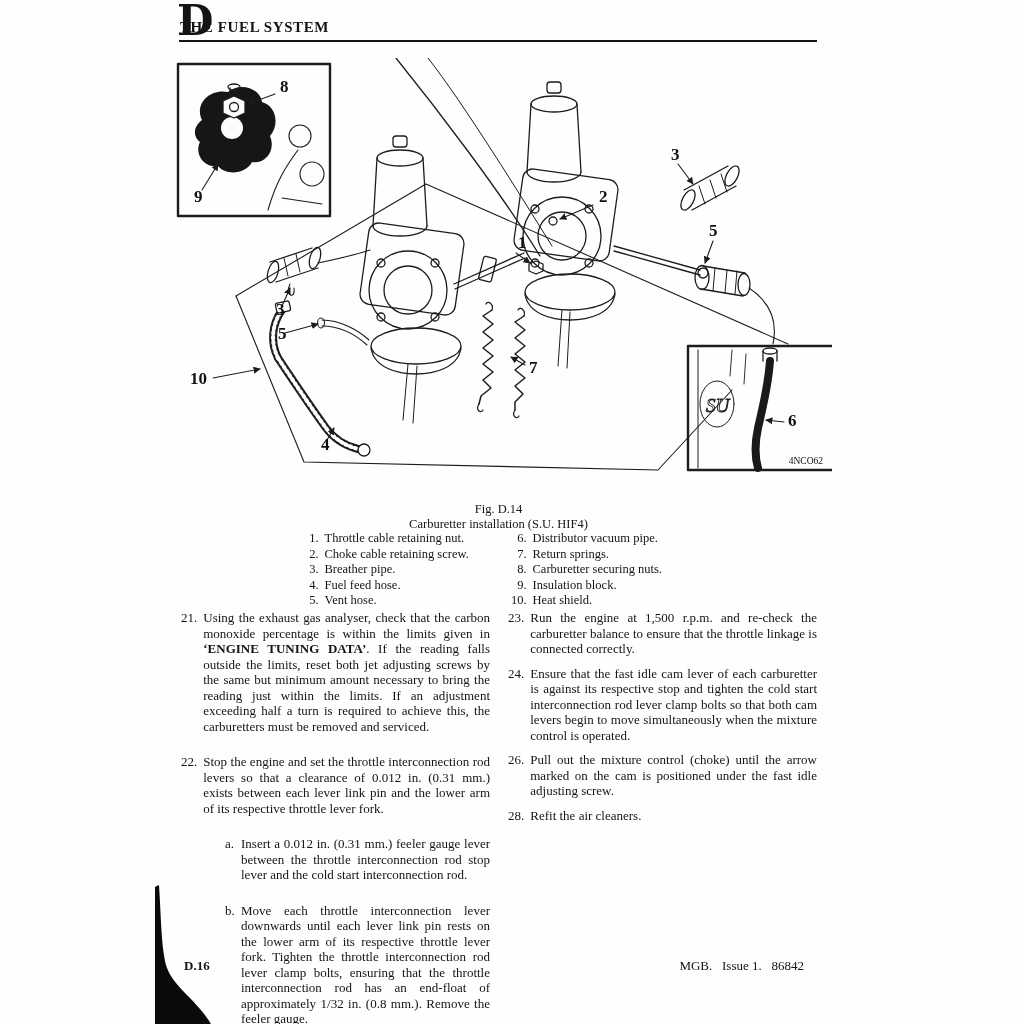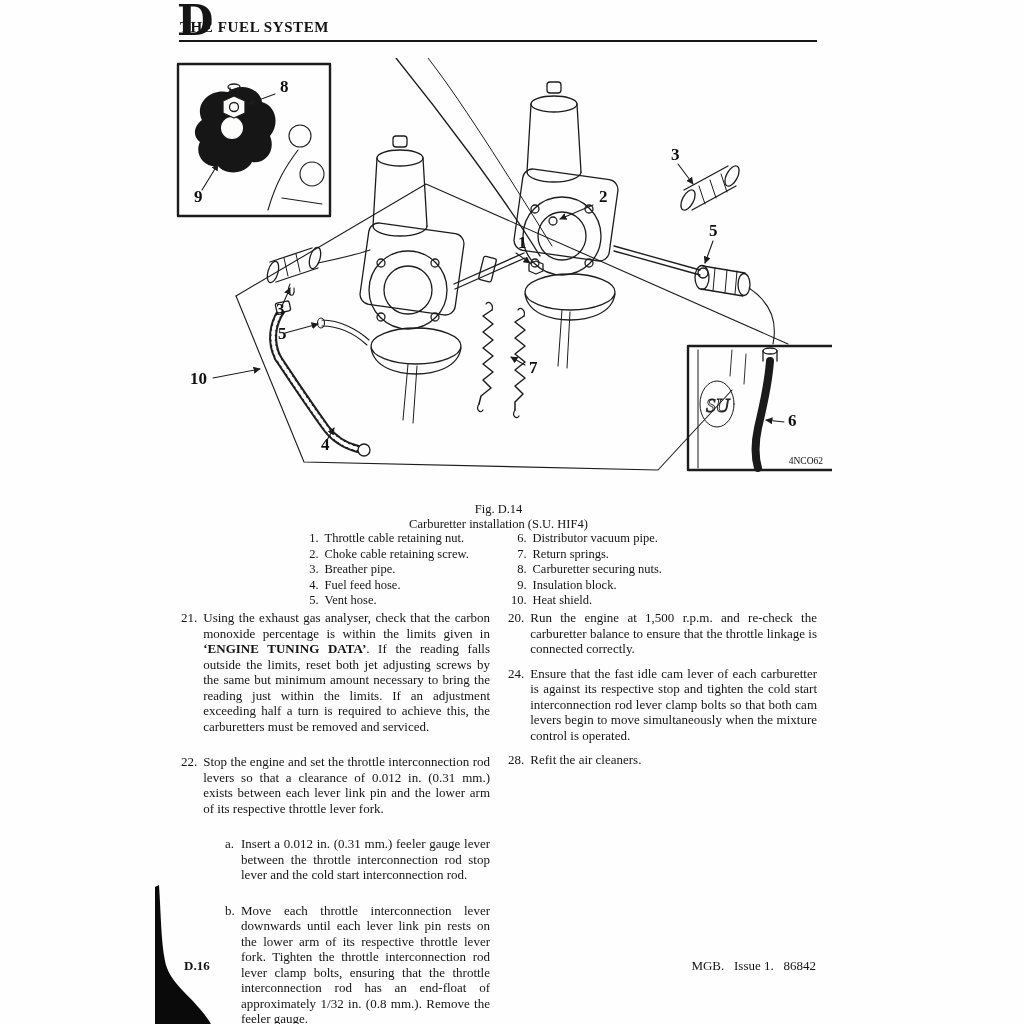--- a/index.html
+++ b/index.html
@@ -29,21 +29,21 @@
   .instructions { position: absolute; left: 181px; top: 610px; width: 636px; display: flex; gap: 18px; font-size: 13px; line-height: 15.5px; justify-content: center; }
   .instr-col { flex: 1; }
   .para { display: flex; }
   .col-left .para { margin-top: 20px; }
   .col-right .para { margin-top: 9px; }
   .instr-col .para:first-child { margin-top: 0; }
   .para-num { flex: 0 0 21px; padding-right: 6px; }
   .para.sub .para-num { flex: 0 0 16px; margin-left: 44px; }
   .para-text { flex: 1; text-align: justify; }
   .footer-left { position: absolute; left: 184px; top: 958px; font-size: 13px; font-weight: 700; }
-  .footer-right { position: absolute; right: 208px; top: 958px; font-size: 13px; white-space: pre; text-align: right; }
+  .footer-right { position: absolute; right: 220px; top: 958px; font-size: 13px; white-space: pre; text-align: right; }
   .ink-smudge { position: absolute; left: 155px; top: 885px; width: 70px; height: 139px; }
 </style>
 </head>
 <body>
 
 <div class="page">
 
   <div class="section-letter">D</div>
   <div class="header-title">THE FUEL SYSTEM</div>
   <div class="header-rule"></div>
@@ -280,26 +280,30 @@
           <div class="para-num">a.</div>
           <div class="para-text">Insert a 0.012 in. (0.31 mm.) feeler gauge lever between the throttle interconnection rod stop lever and the cold start interconnection rod.</div>
         </div>
         <div class="para sub">
           <div class="para-num">b.</div>
           <div class="para-text">Move each throttle interconnection lever downwards until each lever link pin rests on the lower arm of its respective throttle lever fork. Tighten the throttle interconnection rod lever clamp bolts, ensuring that the throttle interconnection rod has an end-float of approximately 1/32 in. (0.8 mm.). Remove the feeler gauge.</div>
         </div>
       </div>
     <div class="instr-col col-right">
         <div class="para">
-          <div class="para-num">20.</div>
+          <div class="para-num">23.</div>
           <div class="para-text">Run the engine at 1,500 r.p.m. and re-check the carburetter balance to ensure that the throttle linkage is connected correctly.</div>
         </div>
         <div class="para">
           <div class="para-num">24.</div>
           <div class="para-text">Ensure that the fast idle cam lever of each carburetter is against its respective stop and tighten the cold start interconnection rod lever clamp bolts so that both cam levers begin to move simultaneously when the mixture control is operated.</div>
+        </div>
+        <div class="para">
+          <div class="para-num">26.</div>
+          <div class="para-text">Pull out the mixture control (choke) until the arrow marked on the cam is positioned under the fast idle adjusting screw.</div>
         </div>
         <div class="para">
           <div class="para-num">28.</div>
           <div class="para-text">Refit the air cleaners.</div>
         </div>
       </div>
   </div>
 
   <div class="footer-left">D.16</div>
   <div class="footer-right">MGB.   Issue 1.   86842</div>

